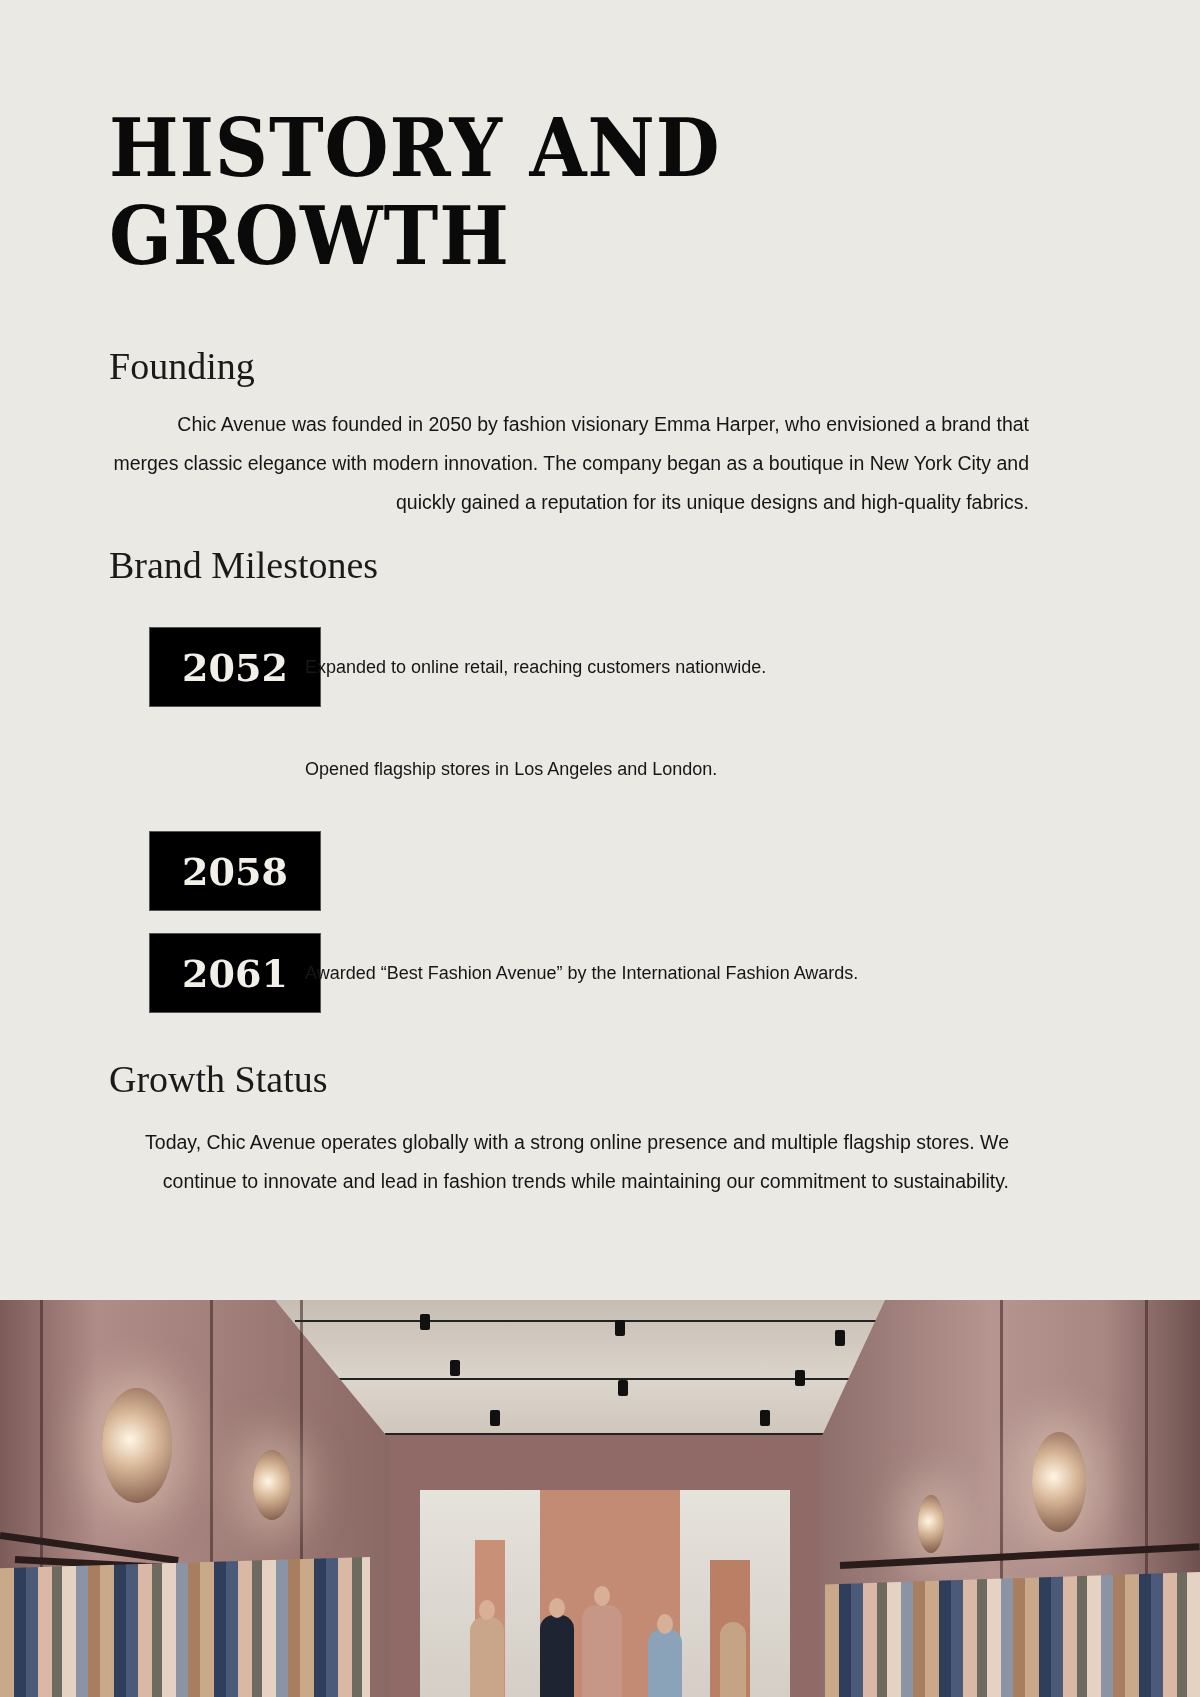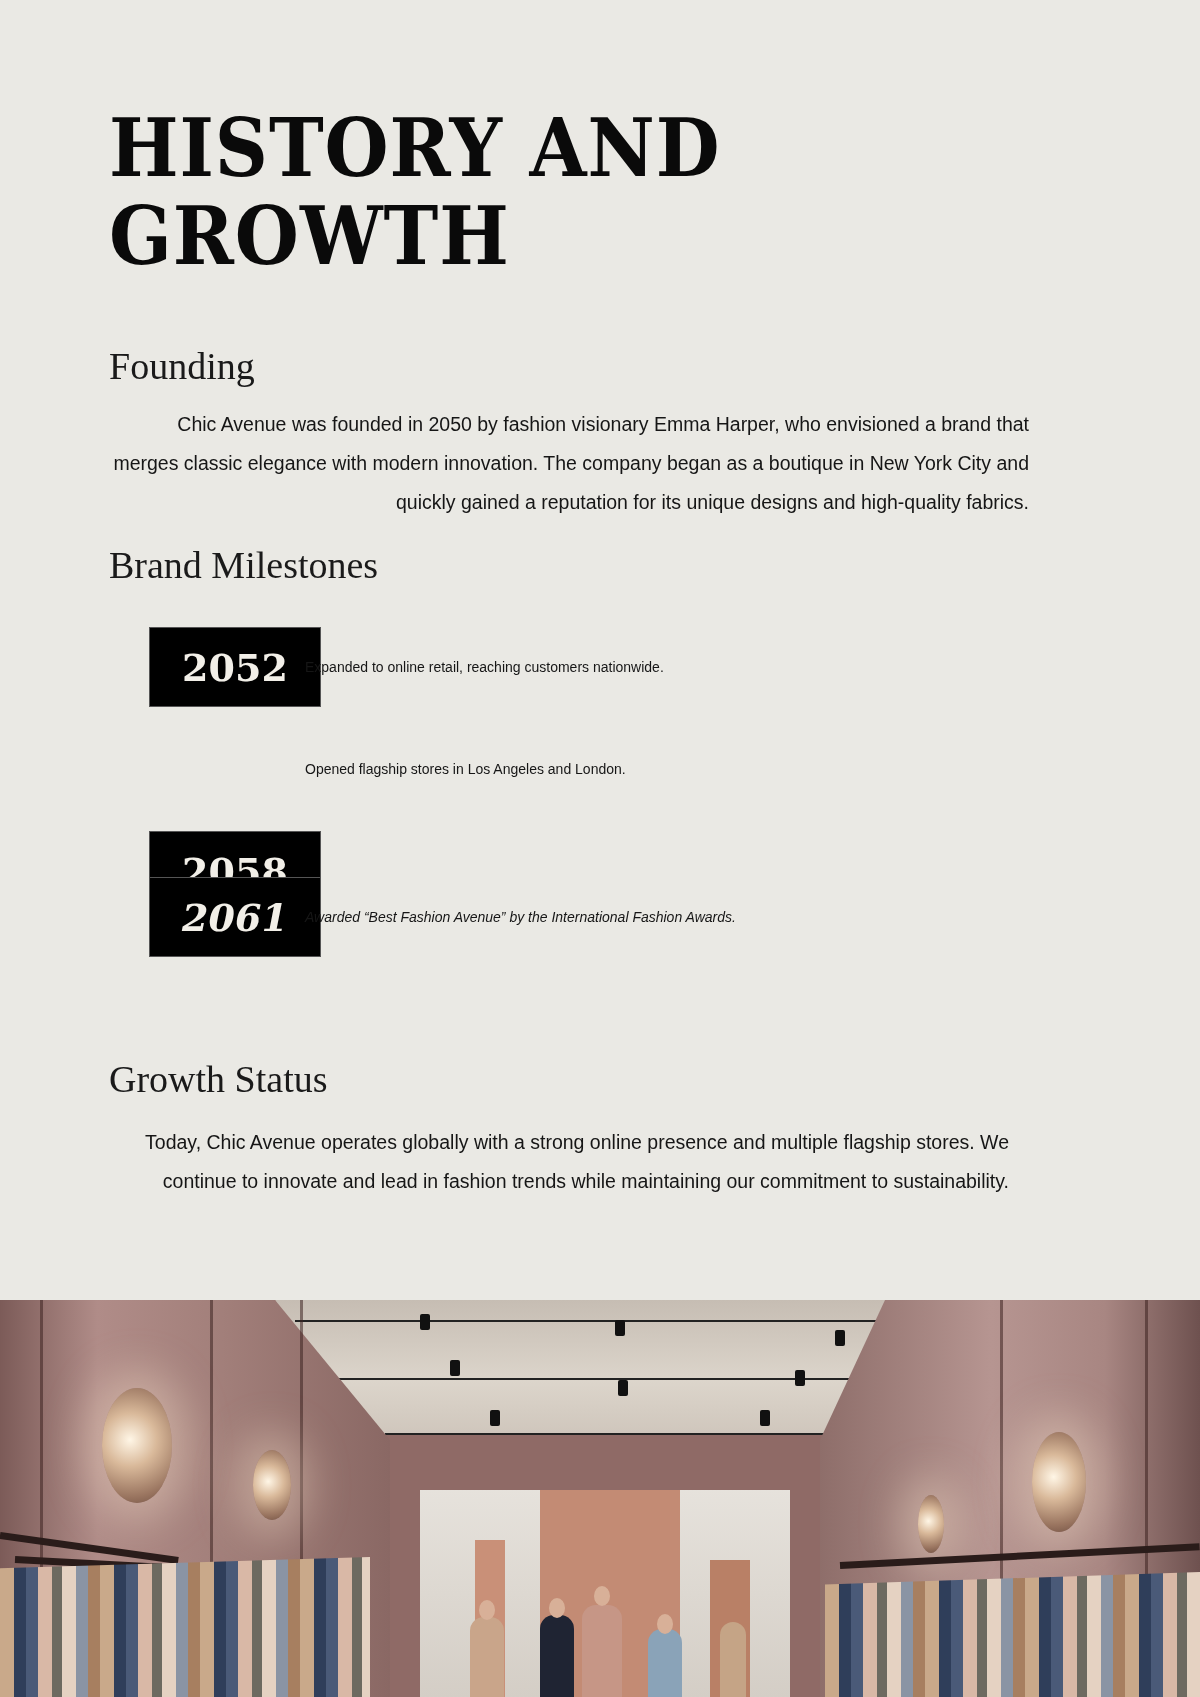--- a/index.html
+++ b/index.html
@@ -29,21 +29,21 @@
     background: #000; border: 1px solid #555;
     display: flex; align-items: center; justify-content: center; margin-left: 44px;
   }
   .year {
     font-family: "DejaVu Serif", serif; font-weight: 700; font-size: 38px;
     color: #f2efe8; letter-spacing: 0px;
   }
   .ms-text {
     position: absolute; left: 200px; top: 0; height: 80px; width: 600px;
     display: flex; align-items: center;
-    font-family: "Liberation Sans", sans-serif; font-size: 14px;
+    font-family: "Liberation Sans", sans-serif; font-size: 18px;
     line-height: 31px; color: #161616;
   }
 
   
   .photo {
     position: absolute; left: 0; top: 1300px; width: 1200px; height: 397px;
     overflow: hidden; background: #8a6660;
   }
   .ceiling {
     position: absolute; left: 275px; top: 0; width: 660px; height: 135px;
@@ -113,21 +113,21 @@
 <div class="milestone" style="top:729px;">
   <div class="ms-text">Opened flagship stores in Los Angeles and London.</div>
 </div>
 
 <div class="milestone" style="top:831px;padding-left:44px;">
   <div class="year-box">
     <span class="year">2058</span>
   </div>
 </div>
 
-<div class="milestone" style="top:877px;font-style:italic;">
+<div class="milestone" style="top:933px;">
   <div class="year-box">
     <span class="year">2061</span>
   </div>
   <div class="ms-text" style="width:590px;">Awarded “Best Fashion Avenue” by the International Fashion Awards.</div>
 </div>
 
 <div class="h2" style="top:1057px;">Growth Status</div>
 <div class="para" style="top:1123px; width:900px;">Today, Chic Avenue operates globally with a strong online presence and multiple flagship stores. We continue to innovate and lead in fashion trends while maintaining our commitment to sustainability.</div>
 
 <div class="photo">

